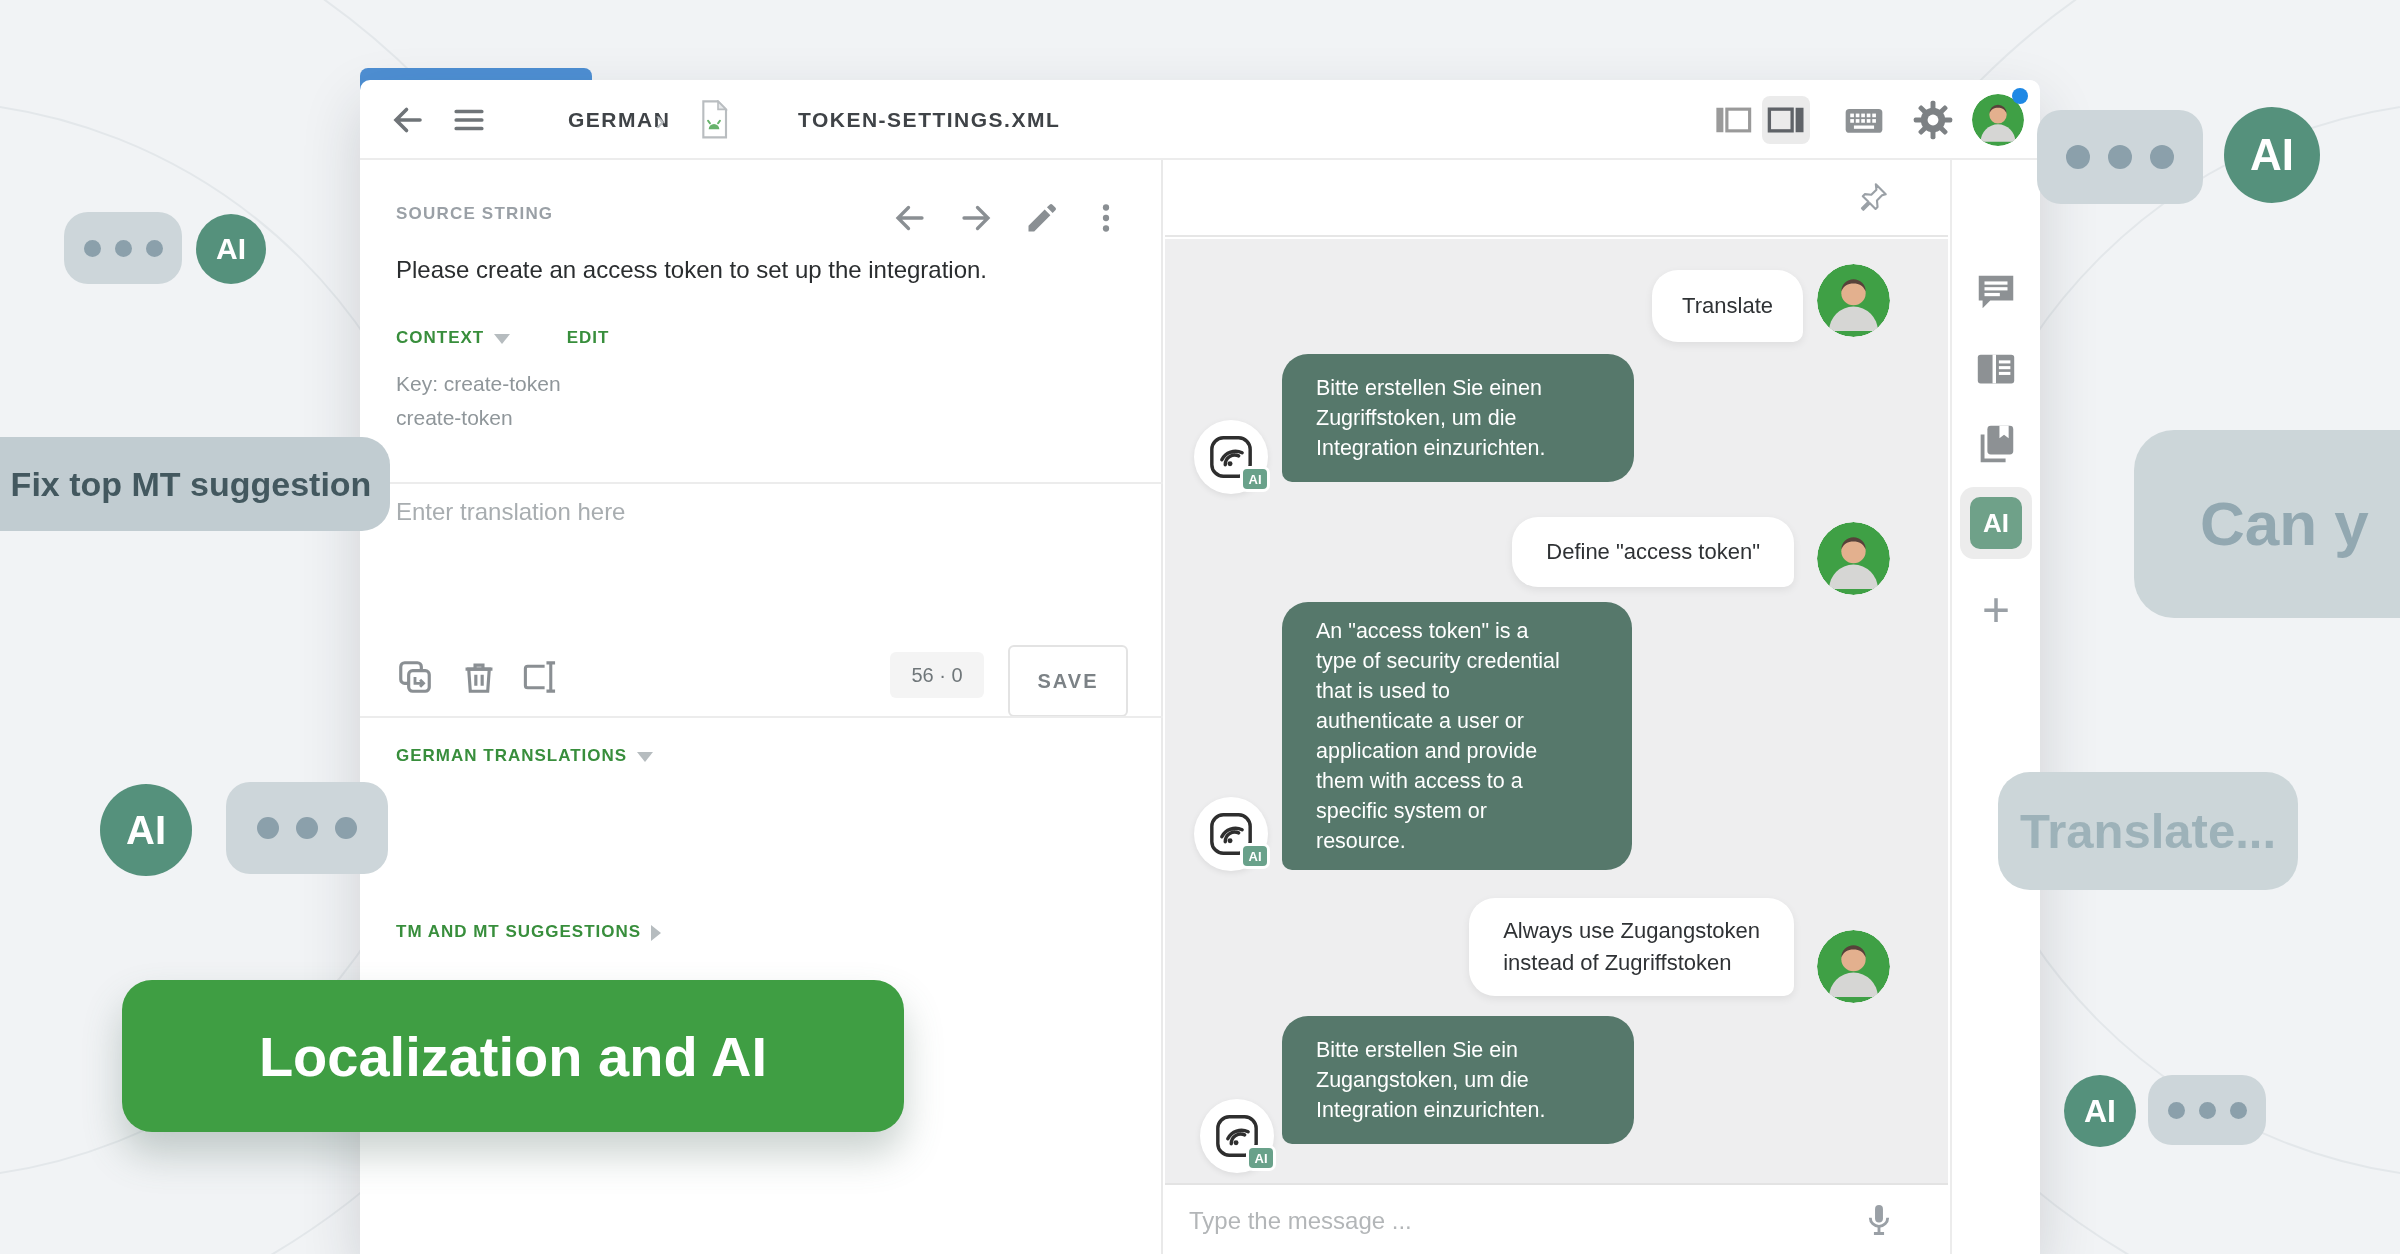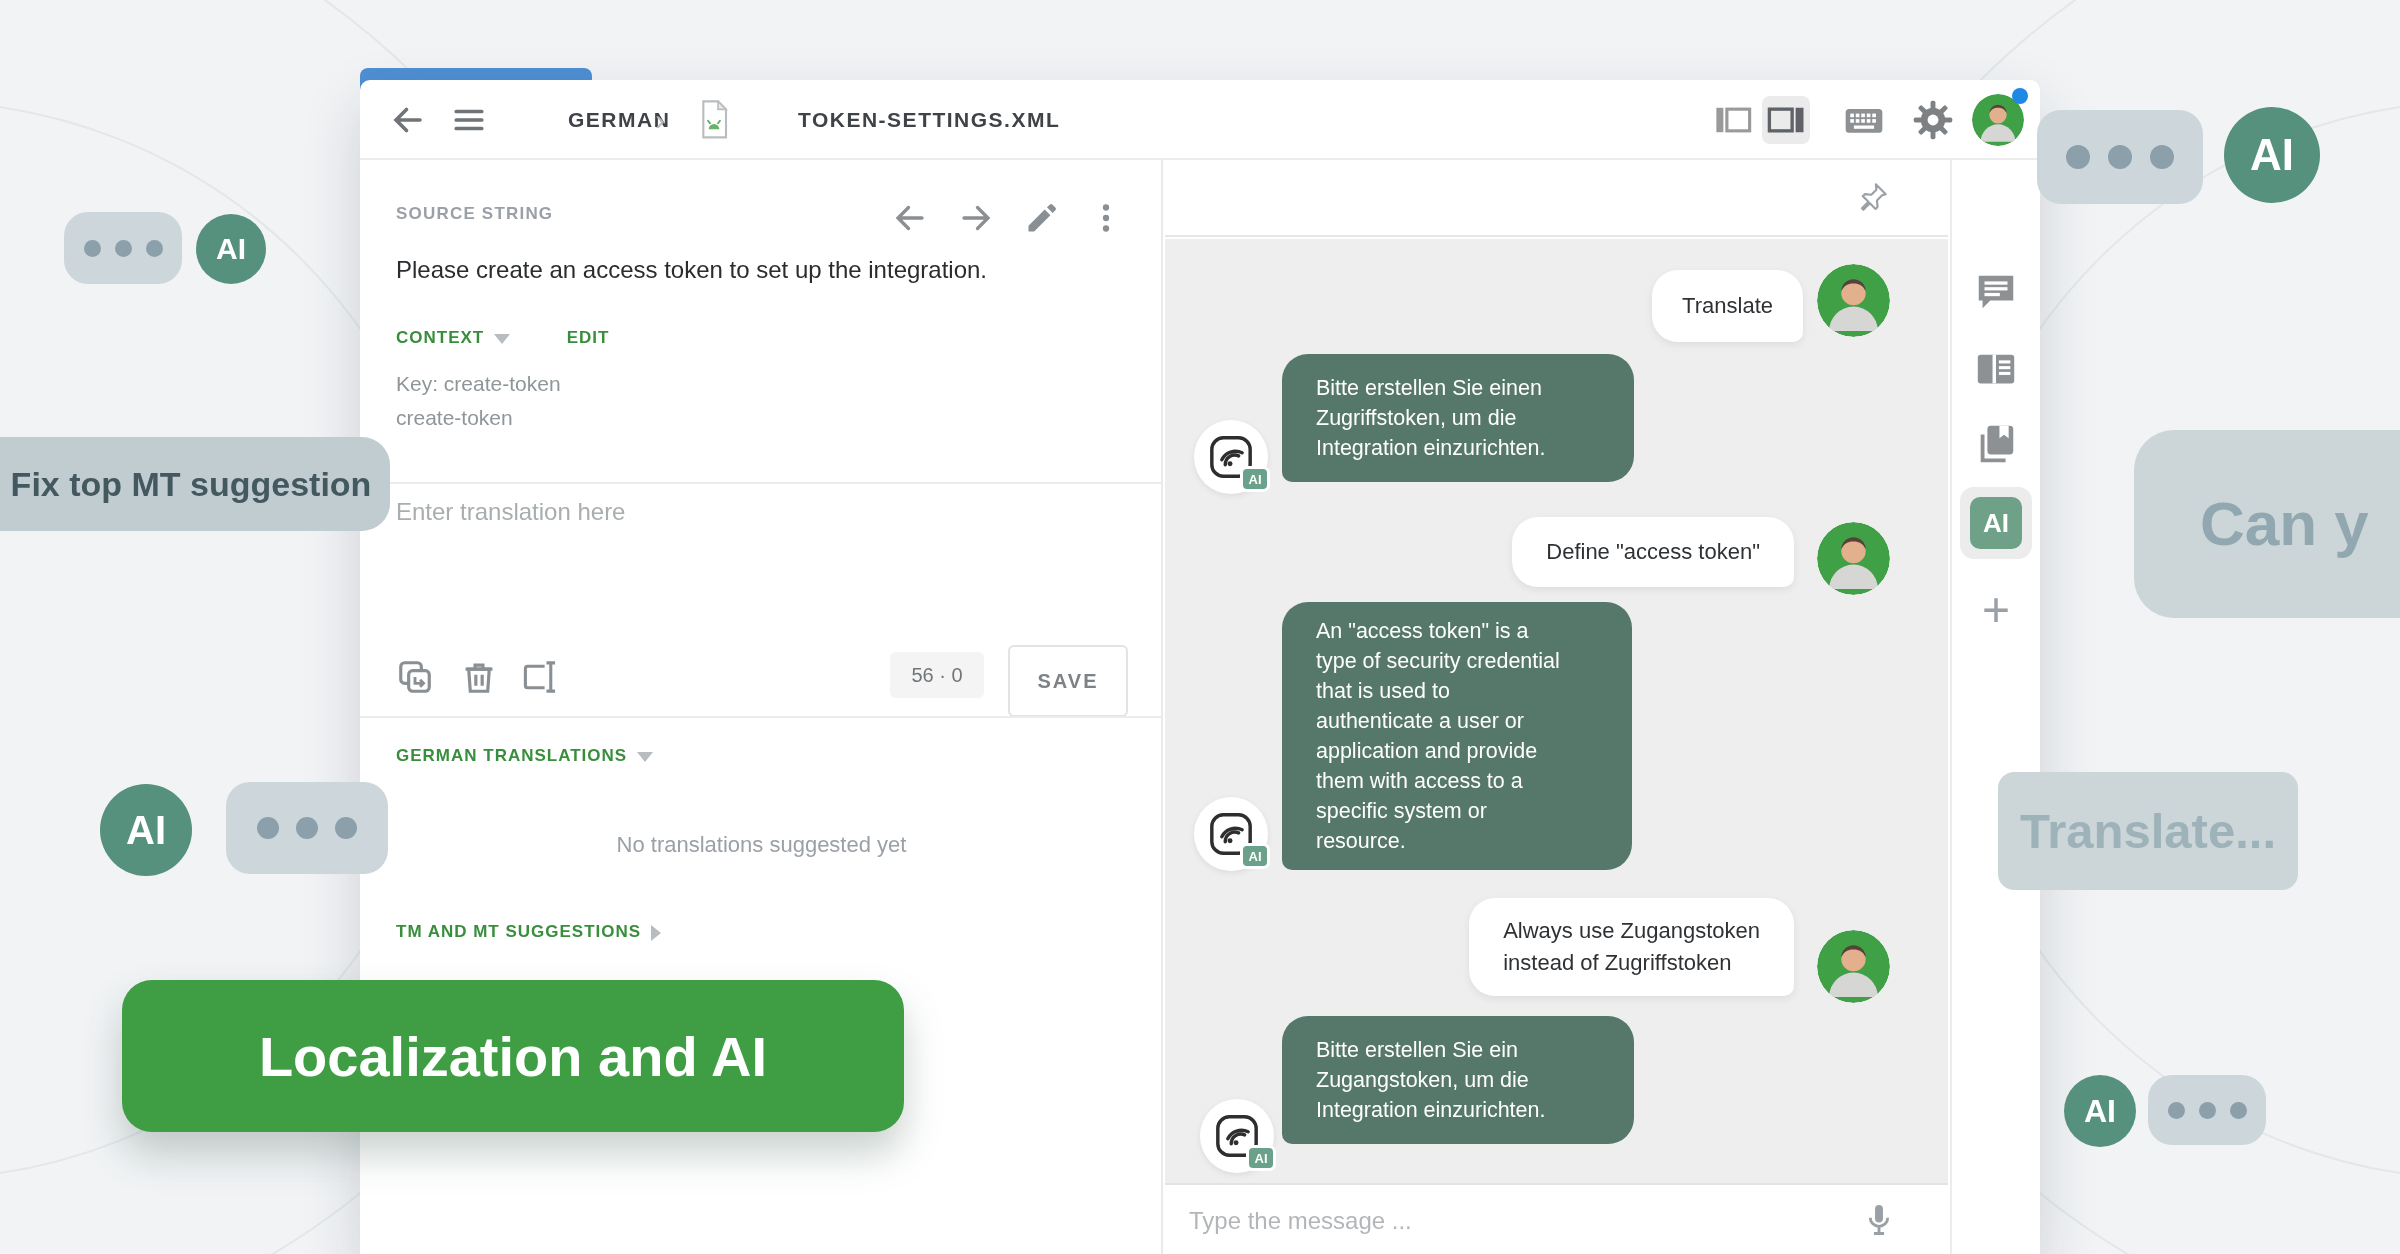--- a/index.html
+++ b/index.html
@@ -63,21 +63,21 @@
   .plus { top:422px; font-size:48px; color:#9aa0a6; font-weight:normal; }
 
   
   .dec { position:absolute; z-index:40; }
   .g-bubble { background:#cdd6da; border-radius:24px; display:flex; align-items:center; justify-content:center; gap:14px; }
   .dot { border-radius:50%; background:#8ba0ab; }
   .ai-circle { border-radius:50%; background:#55917c; color:#fff; font-weight:bold; display:flex; align-items:center; justify-content:center; }
   .dec-fix { left:-30px; top:437px; width:420px; height:94px; background:#c1ccd1; border-radius:28px; display:flex; align-items:center; justify-content:center; color:#43585f; font-size:34px; font-weight:bold; padding-left:22px; }
   .banner { left:122px; top:980px; width:782px; height:152px; background:#3f9e43; border-radius:30px; display:flex; align-items:center; justify-content:center; color:#fff; font-size:56px; font-weight:bold; box-shadow:0 22px 38px rgba(80,105,95,.30); }
   .dec-can { left:2134px; top:430px; width:340px; height:188px; background:#ccd6d9; border-radius:40px; color:#92a8b1; font-size:62px; font-weight:bold; line-height:188px; padding-left:66px; }
-  .dec-translate { left:1998px; top:772px; width:300px; height:118px; background:#ccd6d9; border-radius:16px; color:#9db2b9; font-size:49px; font-weight:bold; display:flex; align-items:center; justify-content:center; }
+  .dec-translate { left:1998px; top:772px; width:300px; height:118px; background:#ccd6d9; border-radius:32px; color:#9db2b9; font-size:49px; font-weight:bold; display:flex; align-items:center; justify-content:center; }
 </style>
 </head>
 <body>
 
 <div id="canvas">
 
   <div class="bgc bgc1"></div>
   <div class="bgc bgc2"></div>
   <div class="bgc bgc3"></div>
   <div class="bgc bgc4"></div>
@@ -244,21 +244,20 @@
 
       <div class="counter-pill">56 · 0</div>
       <div class="save-btn">SAVE</div>
 
       <div class="divider" style="top:556px;"></div>
 
       <div style="position:absolute; left:36px; top:586px;">
         <span class="green-label">GERMAN TRANSLATIONS</span><span class="tri-down"></span>
       </div>
 
-      <div class="empty-msg">No translations suggested yet</div>
 
       <div style="position:absolute; left:36px; top:762px;">
         <span class="green-label">TM AND MT SUGGESTIONS</span><span class="tri-right"></span>
       </div>
     </div>
 
     <div class="chat">
       <div class="chat-header">
         <div style="position:absolute; right:58px; top:20px; cursor:pointer;">
           <svg width="34" height="34" viewBox="0 0 24 24">

